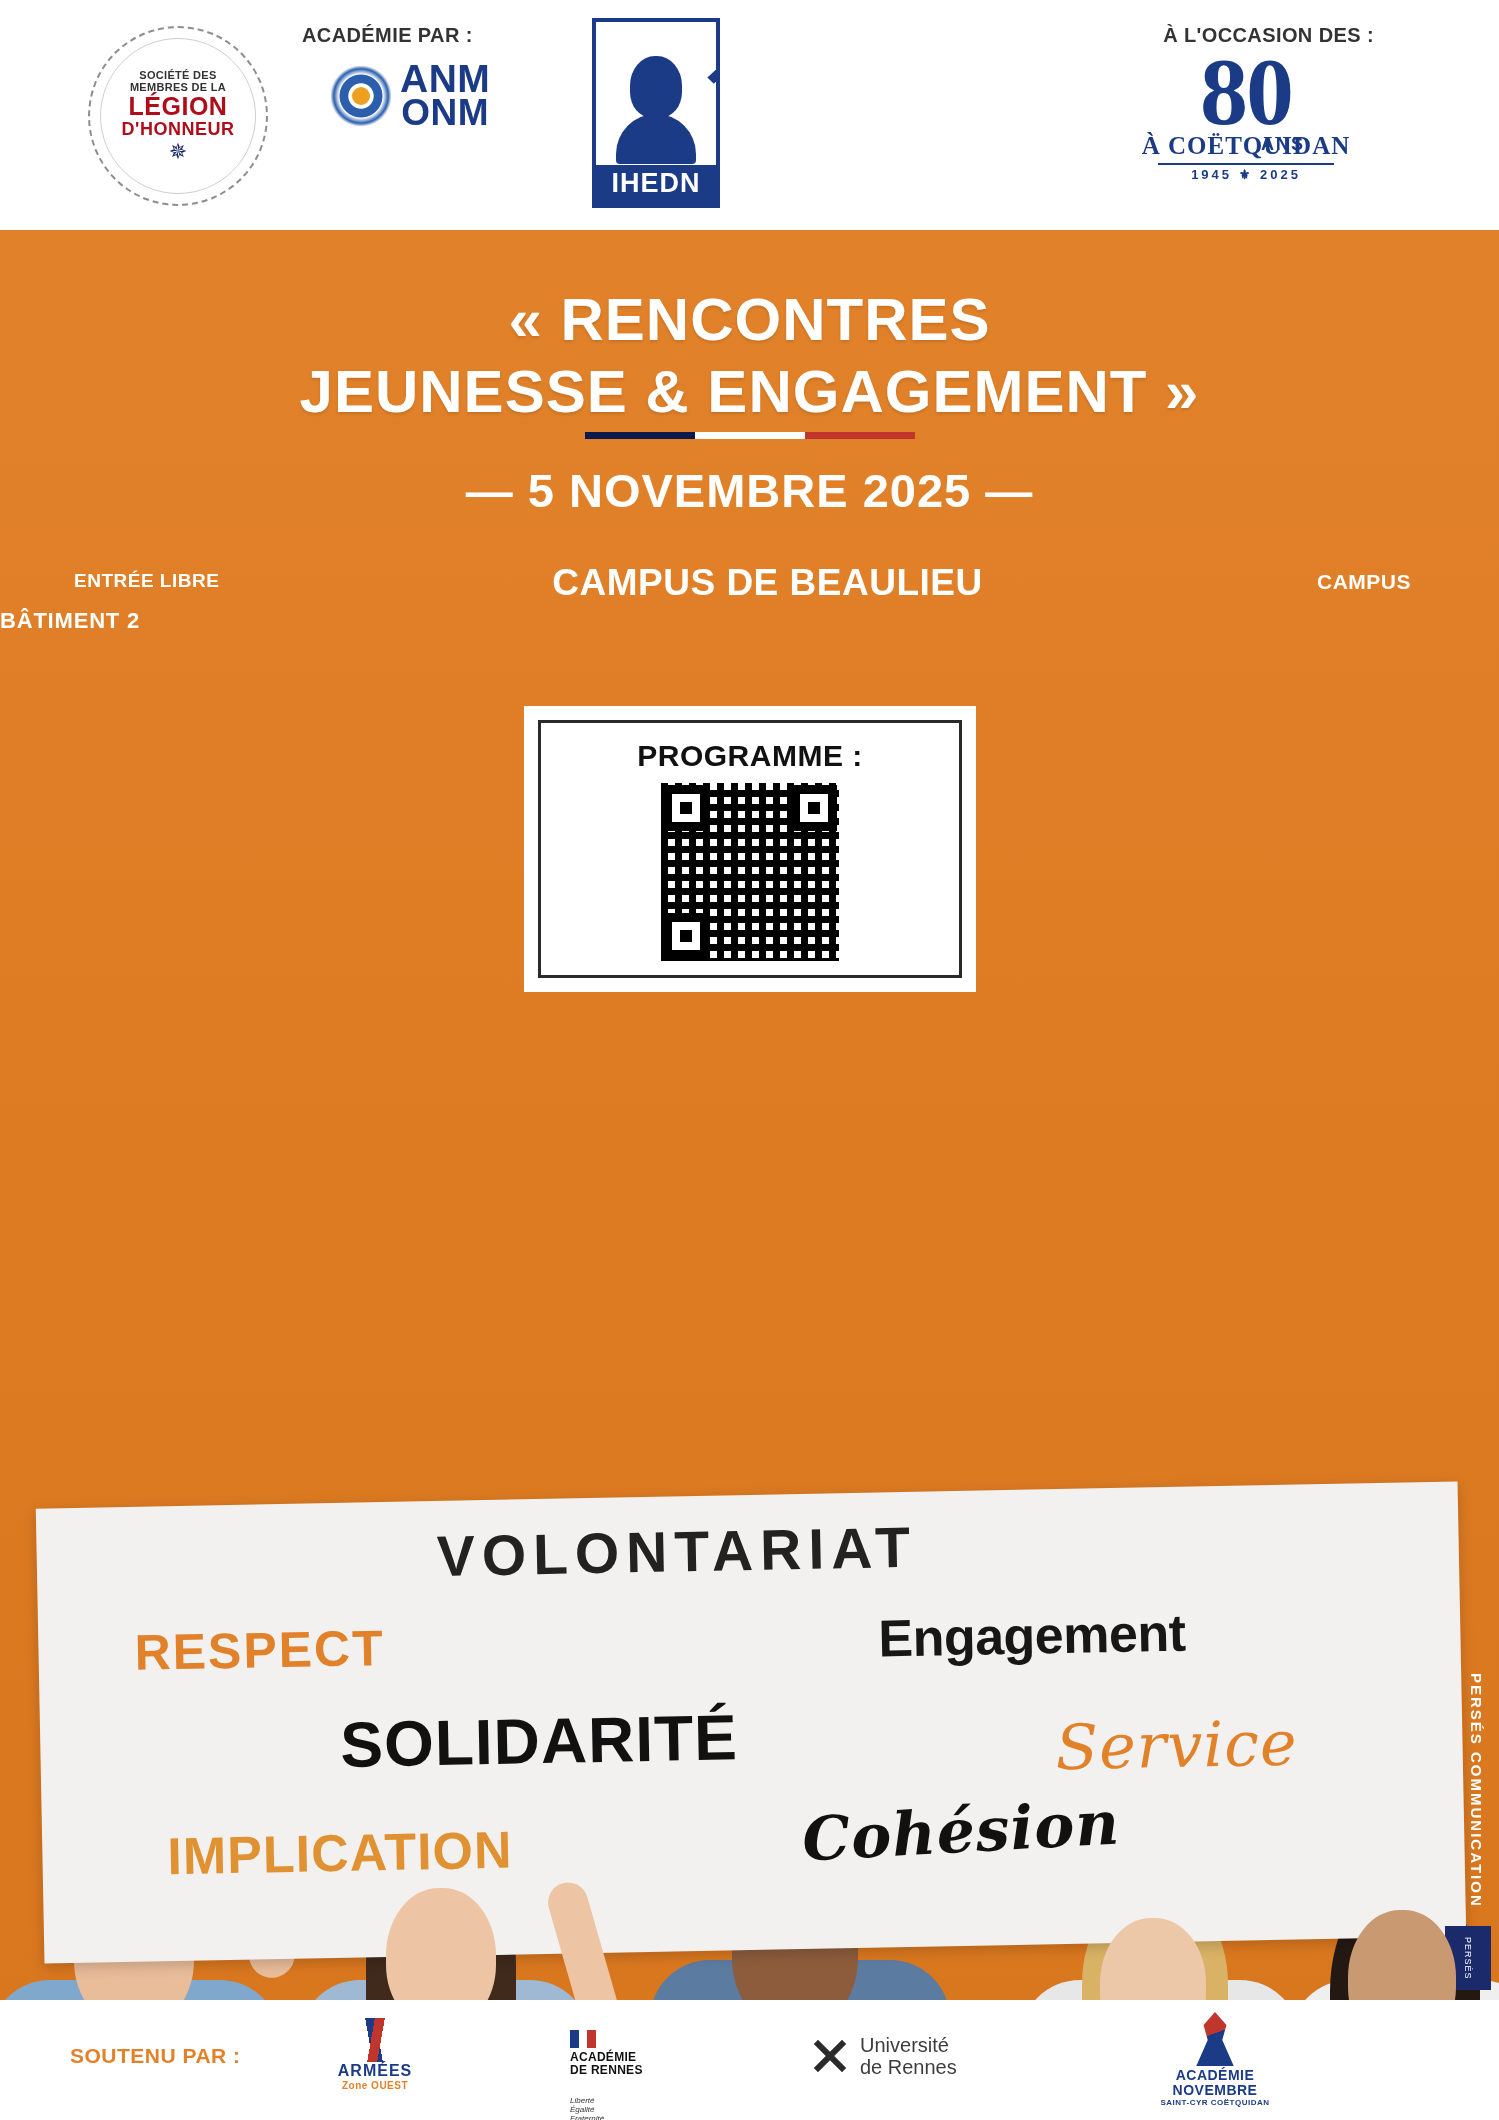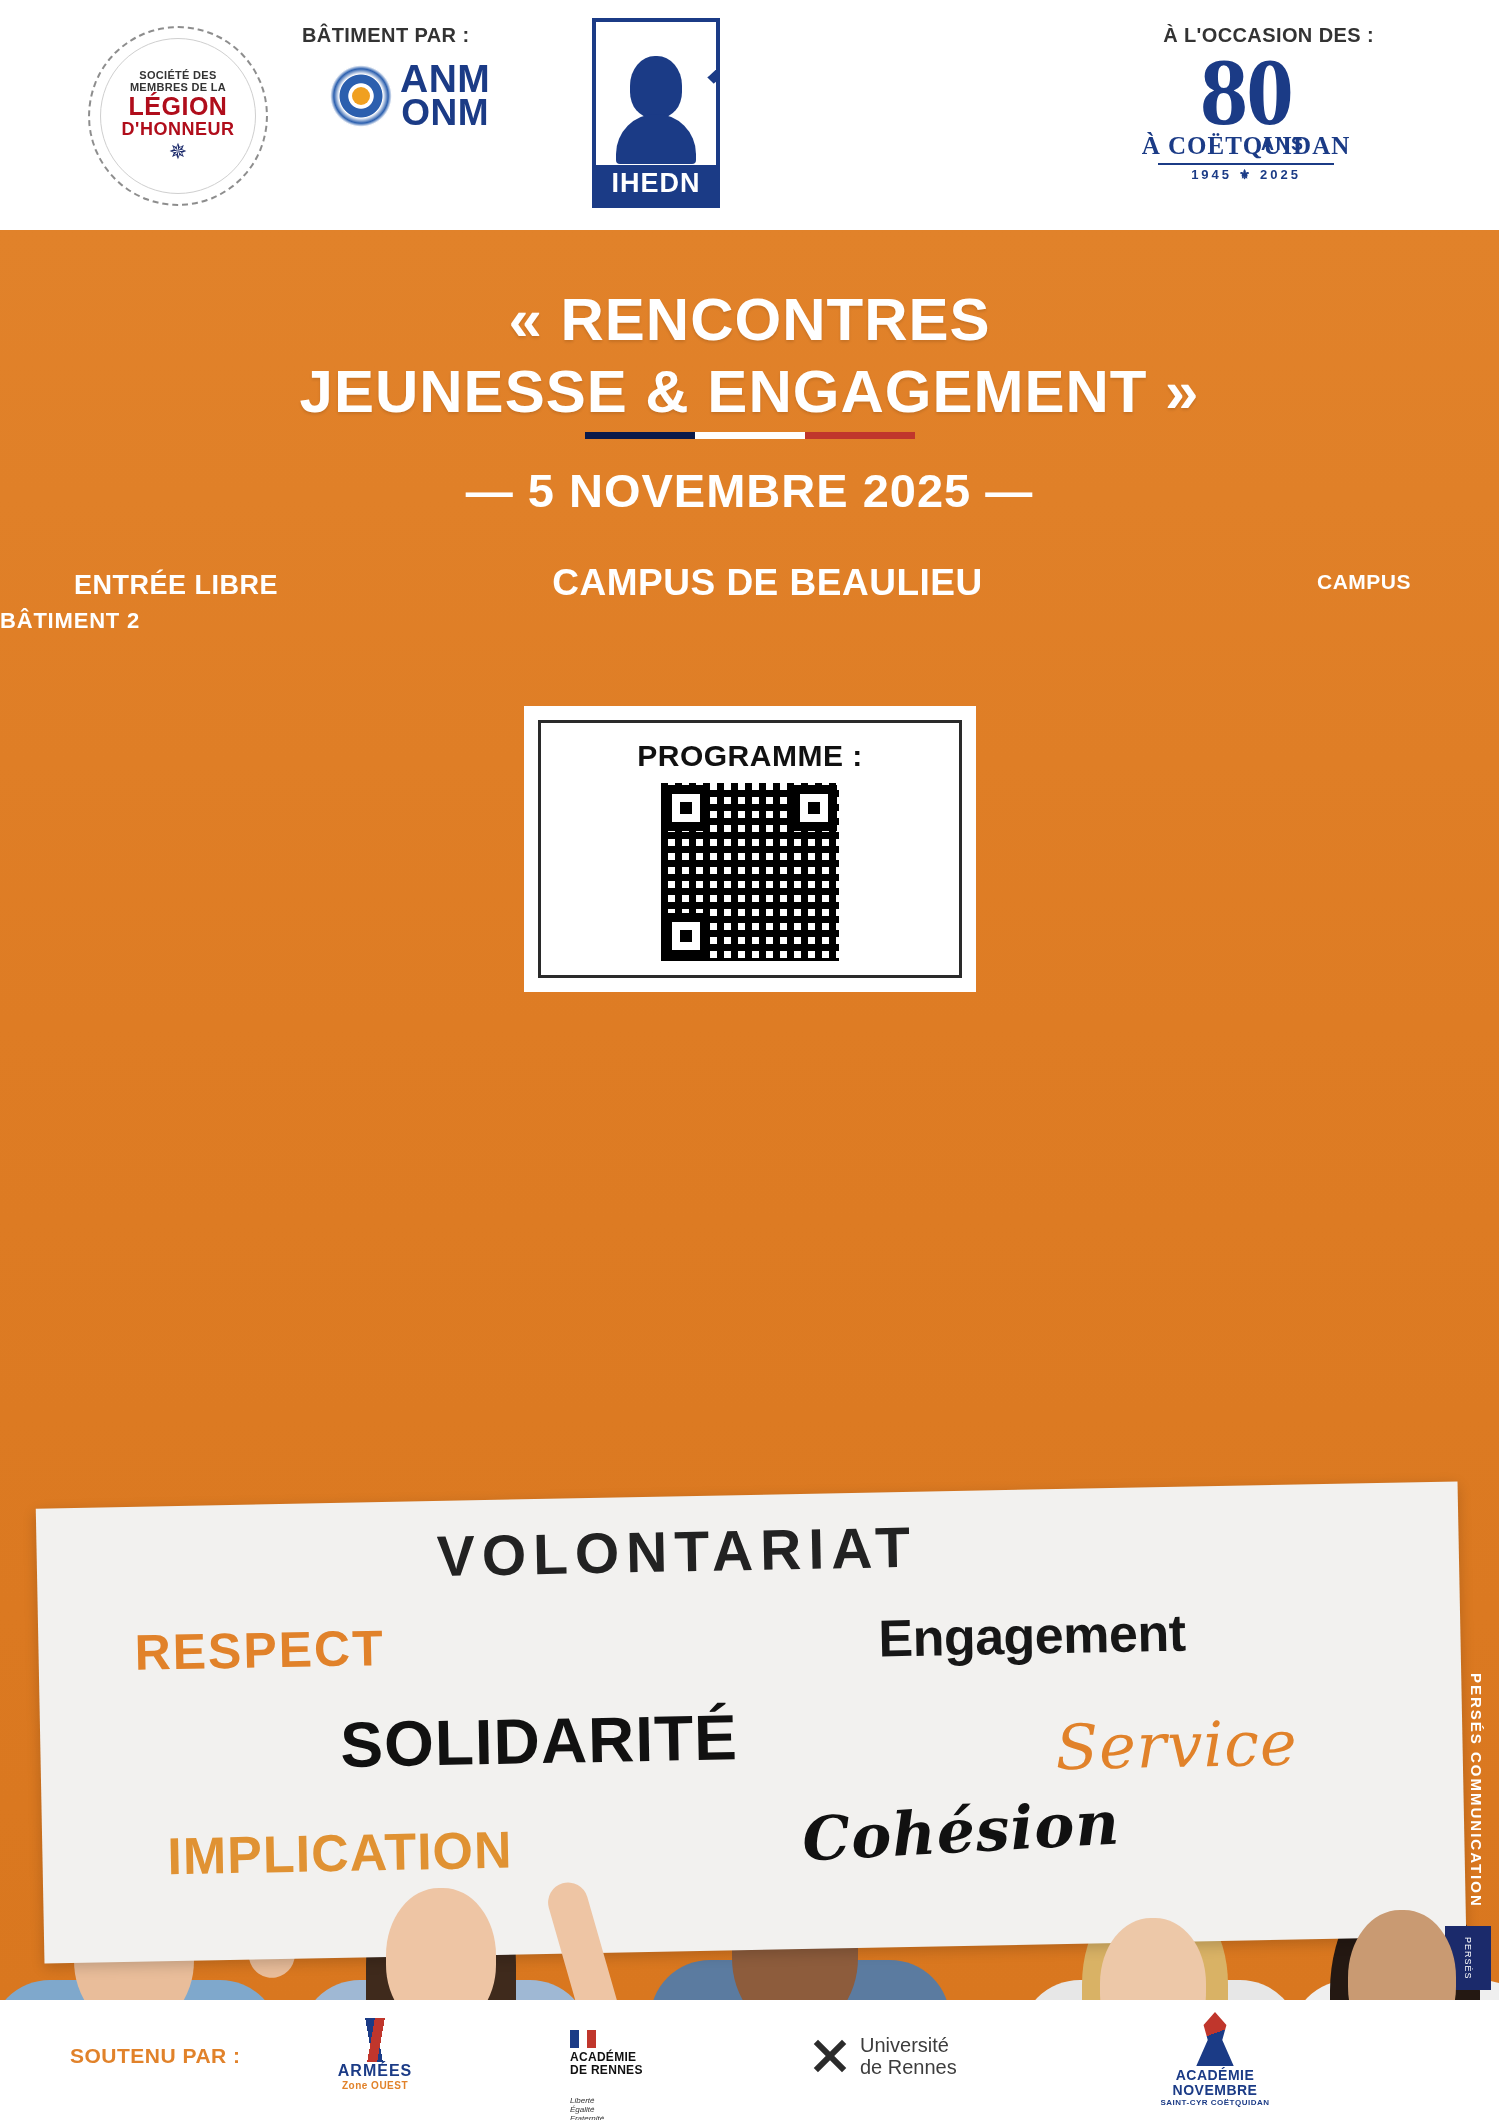--- a/index.html
+++ b/index.html
@@ -266,21 +266,21 @@
 
   .meta-row {
     position: relative;
     margin-top: 44px;
     height: 70px;
   }
   .entree {
     position: absolute;
     left: 74px; top: 8px;
     color: #ffffff;
-    font-size: 27px;
+    font-size: 19px;
     font-weight: bold;
     letter-spacing: .5px;
   }
   .forum {
     position: absolute;
     right: 88px; top: 8px;
     color: #ffffff;
     font-size: 21px;
     font-weight: bold;
     letter-spacing: .5px;
@@ -569,21 +569,21 @@
       <div class="legion-ring"></div>
       <div class="legion-inner">
         <div class="legion-small">SOCIÉTÉ DES</div>
         <div class="legion-small">MEMBRES DE LA</div>
         <div class="legion-big">LÉGION</div>
         <div class="legion-big2">D'HONNEUR</div>
         <div class="legion-star">✵</div>
       </div>
     </div>
 
-    <div class="organise-label">BÂTIMENT PAR :</div>
+    <div class="organise-label">ACADÉMIE PAR :</div>
 
     <div class="anm-block">
       <div class="anm-medal"></div>
       <div class="anm-text">
         <div class="anm-line1">ANM</div>
         <div class="anm-line2">ONM</div>
       </div>
     </div>
 
     <div class="ihedn">

